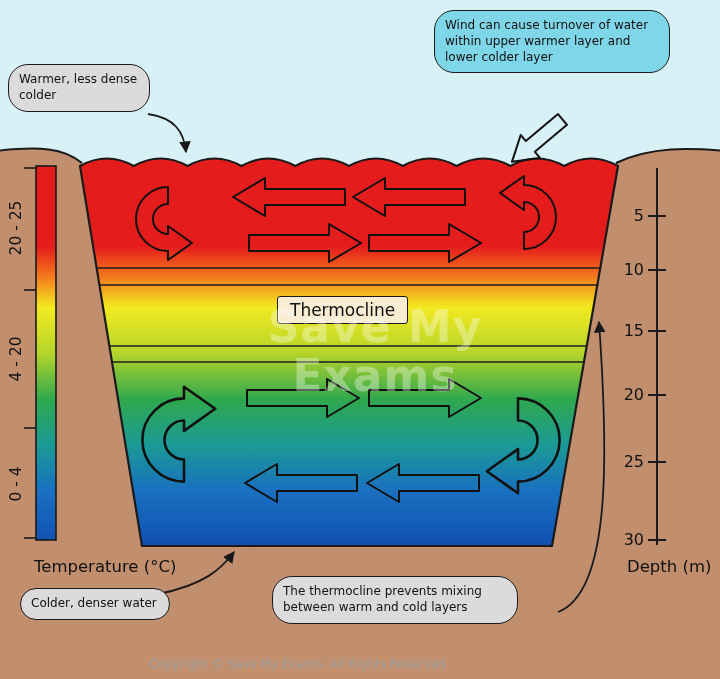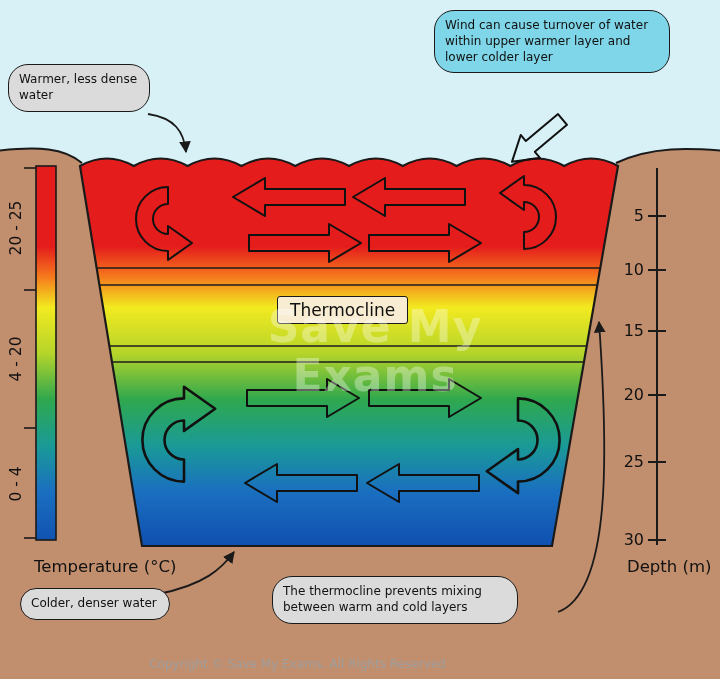--- a/index.html
+++ b/index.html
@@ -117,21 +117,21 @@
 
     <path d="M-32,-7 L10,-7 L10,-15 L34,0 L10,15 L10,7 L-32,7 Z" transform="translate(538,140) rotate(140)" fill="none" stroke="#111" stroke-width="2" stroke-linejoin="round"></path>
 
     <g fill="none" stroke="#1a1a1a" stroke-width="1.8">
       <path d="M 148,114 C 175,118 184,132 186,152" marker-end="url(#ah)"></path>
       <path d="M 158,594 C 205,585 222,568 234,552" marker-end="url(#ah)"></path>
       <path d="M 558,612 C 612,592 608,450 599,322" marker-end="url(#ah)"></path>
     </g>
   </svg>
 
-  <div class="callout" style="left:8px;top:64px;width:120px;">Warmer, less dense water</div>
+  <div class="callout" style="left:8px;top:64px;width:120px;">Warmer, less dense colder</div>
 
   <div class="callout cyan" style="left:434px;top:10px;width:214px;">Wind can cause turnover of water within upper warmer layer and lower colder layer</div>
 
   <div class="callout" style="left:20px;top:588px;width:128px;">Colder, denser water</div>
 
   <div class="callout" style="left:272px;top:576px;width:224px;">The thermocline prevents mixing between warm and cold layers</div>
 
   <div class="thermo-label" style="left:277px;top:296px;">Thermocline</div>
 
   <div class="axis-label" style="left:6px;top:557px;margin-left:28px;">Temperature (°C)</div>

